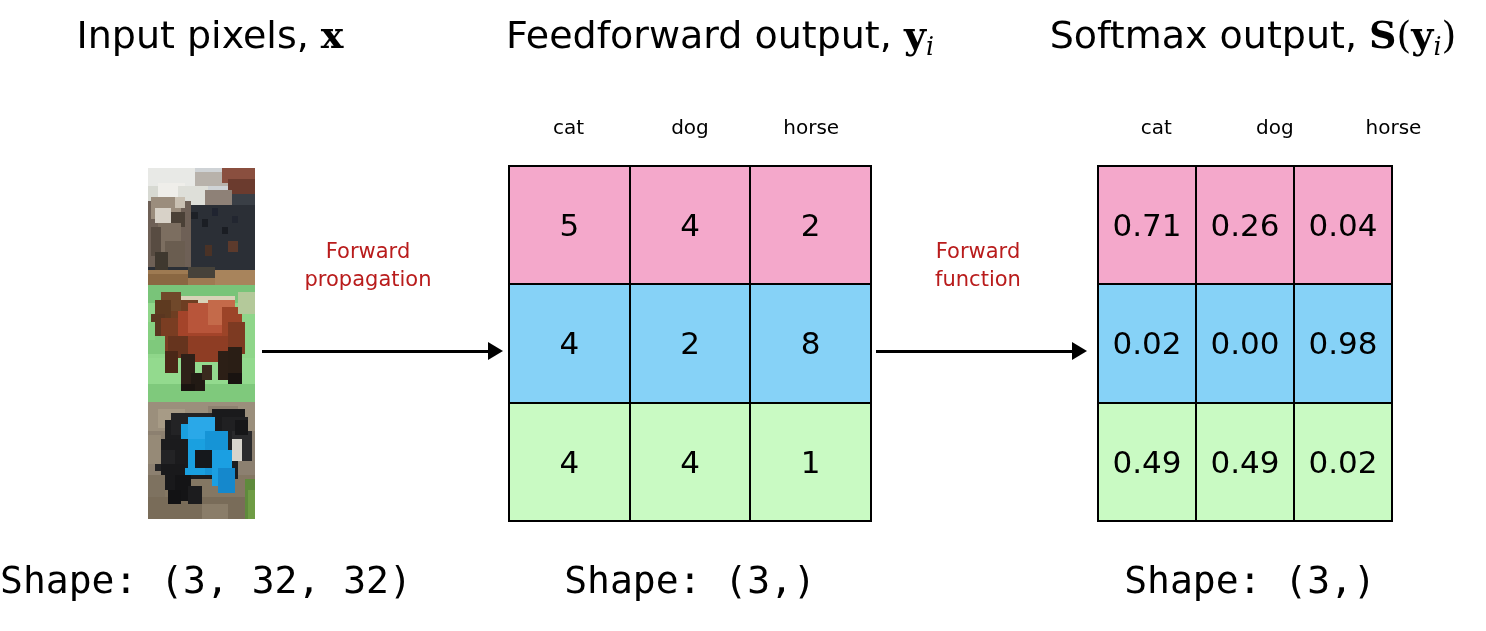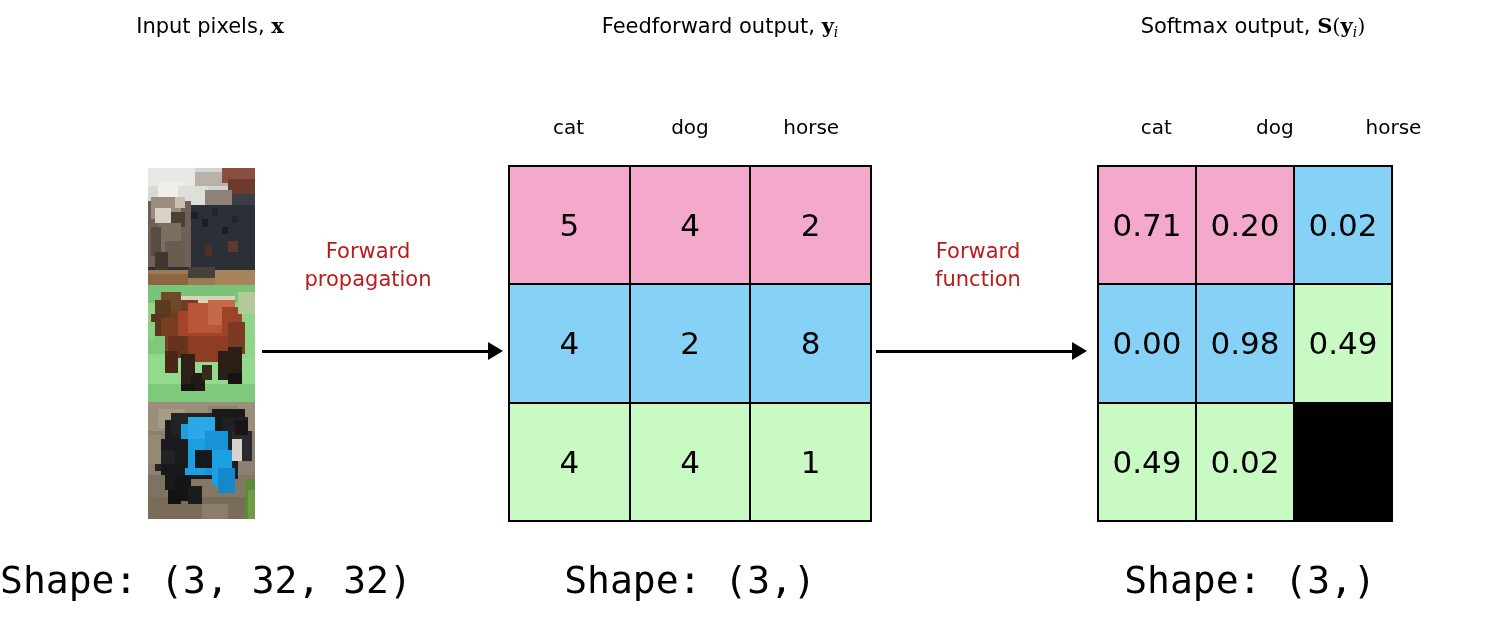--- a/index.html
+++ b/index.html
@@ -18,21 +18,21 @@
 
   .stage {
     position: absolute;
     inset: 0;
   }
 
   
   .col-title {
     position: absolute;
     text-align: center;
-    font-size: 21px;
+    font-size: 38px;
     line-height: 1.1;
     white-space: nowrap;
     color: #000;
   }
   .mbold { font-weight: 700; font-family: "DejaVu Serif", serif; }
   .msub  { font-size: 0.66em; font-style: italic; font-family: "DejaVu Serif", serif; vertical-align: -0.28em; }
   .mpar  { font-family: "DejaVu Serif", serif; }
 
   #title-input      { left: 0px;    top: 14px;  width: 420px; }
   #title-feedfwd    { left: 440px;  top: 14px;  width: 560px; }
@@ -295,21 +295,22 @@
   </div>
 
   <div class="headrow sm" id="headrow-sm">
     <div>cat</div>
     <div>dog</div>
     <div>horse</div>
   </div>
 
   <div class="grid" id="grid-sm">
     <div class="cell row-pink">0.71</div>
-    <div class="cell row-pink">0.20</div>
+    <div class="cell row-pink">0.26</div>
+    <div class="cell row-pink">0.04</div>
     <div class="cell row-blue">0.02</div>
     <div class="cell row-blue">0.00</div>
     <div class="cell row-blue">0.98</div>
     <div class="cell row-green">0.49</div>
     <div class="cell row-green">0.49</div>
     <div class="cell row-green">0.02</div>
   </div>
 
   <div class="shape" id="shape-input">Shape: (3, 32, 32)</div>
   <div class="shape" id="shape-ff">Shape: (3,)</div>

